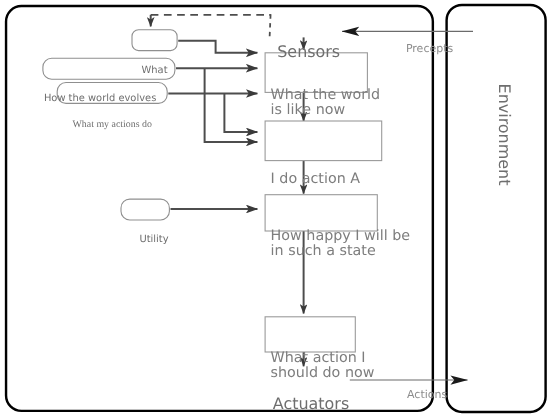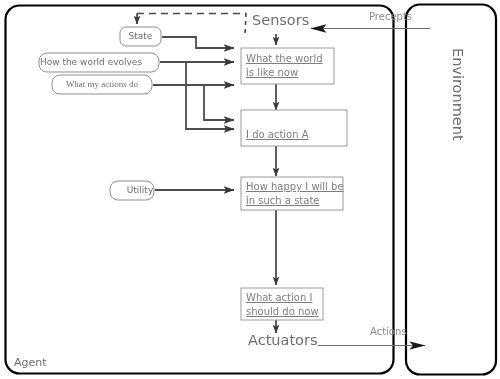--- a/index.html
+++ b/index.html
@@ -10,22 +10,23 @@
     font-family:"DejaVu Sans", sans-serif;
     overflow:hidden;
   }
   #svglayer{position:absolute;left:0;top:0;width:500px;height:379px;}
   .lbl{
     position:absolute;
     color:#808080;
     font-family:"DejaVu Sans", sans-serif;
     white-space:pre;
     line-height:11px;
+    margin-top:28px;
   }
-  .boxtext{font-size:10px;color:#7d7d7d;text-decoration:underline;}
+  .boxtext{font-size:13px;color:#7d7d7d;}
   .pilltext{font-size:9px;color:#6e6e6e;text-align:center;}
   .bigtext{font-size:14.5px;color:#6e6e6e;}
   .edgetext{font-size:10px;color:#8c8c8c;}
   .agenttext{font-size:11px;color:#6e6e6e;}
   .envtext{
     font-size:14.5px;color:#6e6e6e;
     writing-mode:vertical-rl;
     text-orientation:mixed;
   }
 </style>
@@ -102,21 +103,21 @@
   <div class="lbl bigtext" style="left:248px;top:335px;">Actuators</div>
 
   <div class="lbl edgetext" style="left:369px;top:11px;">Precepts</div>
 
   <div class="lbl edgetext" style="left:370px;top:326px;">Actions</div>
 
   <div class="lbl agenttext" style="left:14px;top:357px;">Agent</div>
 
   <div class="lbl envtext" style="left:452px;top:48px;">Environment</div>
 
-  <div class="lbl pilltext" style="left:120px;top:31px;width:41px;">State</div>
+  <div class="lbl pilltext" style="left:120px;top:31px;width:41px;">What</div>
 
   <div class="lbl pilltext" style="left:39px;top:57px;width:104px;">How the world evolves</div>
 
   <div class="lbl pilltext" style="left:52px;top:79px;width:100px;font-family:Liberation Serif, serif;">What my actions do</div>
 
   <div class="lbl pilltext" style="left:110px;top:185px;width:60px;">Utility</div>
 
   <div class="lbl boxtext" style="left:246px;top:53px;">What the world</div>
   <div class="lbl boxtext" style="left:246px;top:67px;">is like now</div>
 

